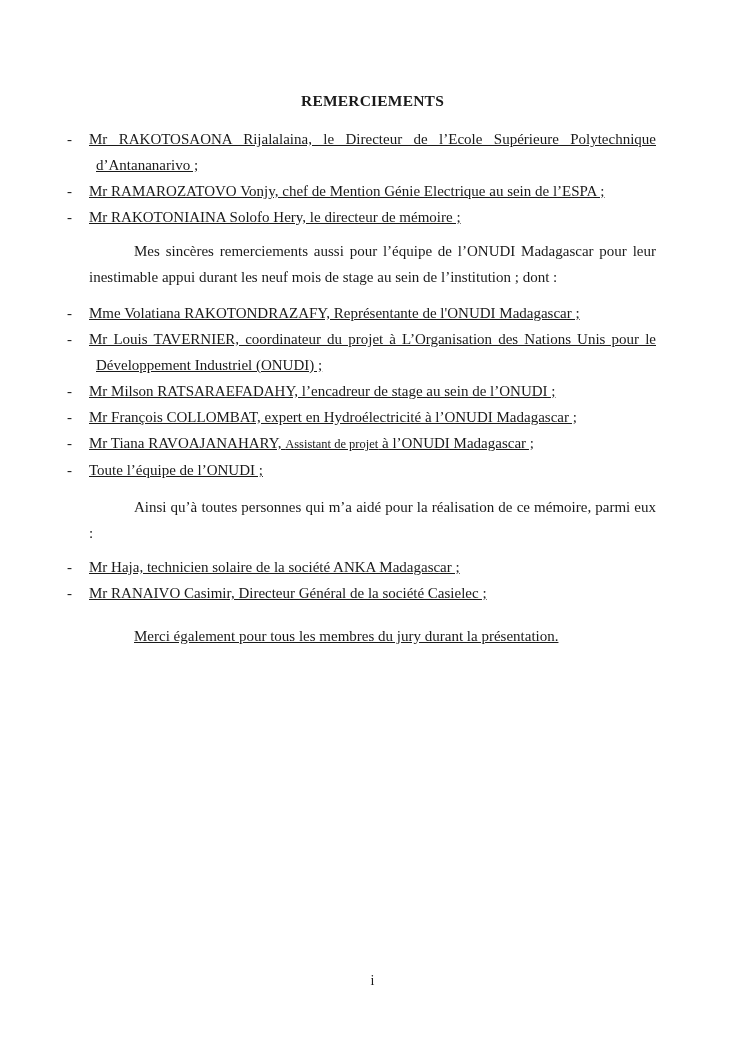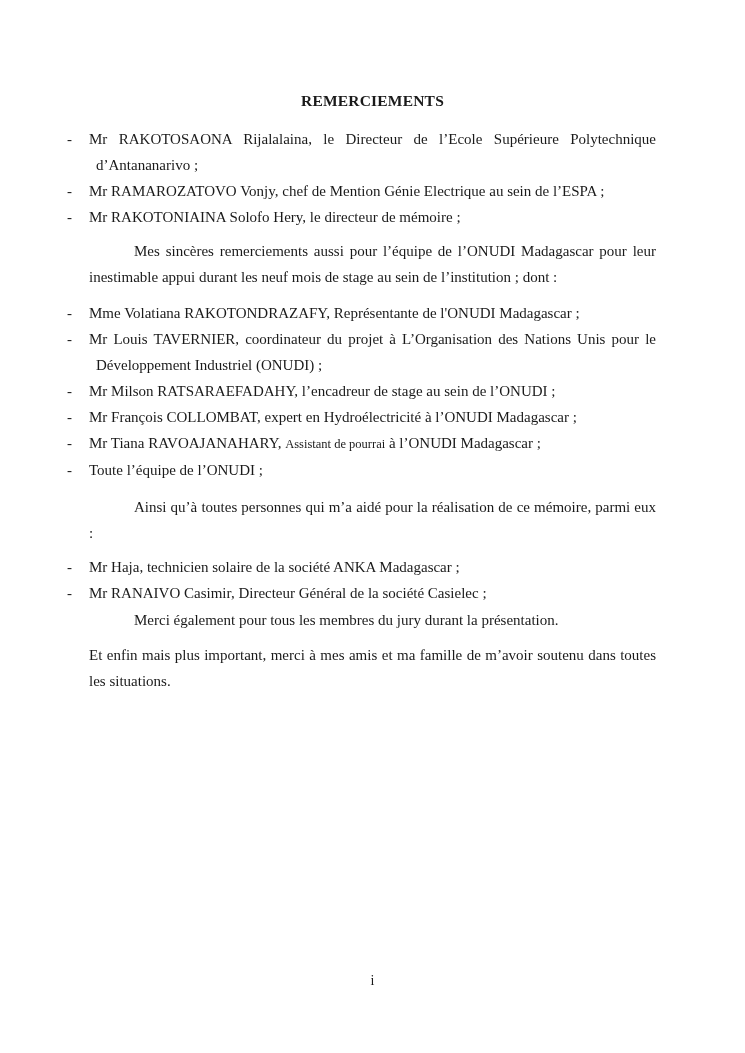--- a/index.html
+++ b/index.html
@@ -29,41 +29,42 @@
   .para {
     font-size: 15px;
     line-height: 26px;
     text-align: justify;
   }
   .indent { text-indent: 45px; }
   .p1 { margin-top: 1px; }
   .p2 { margin-top: 9px; }
   .p3 { margin-top: 8px; }
   .p4 { margin-top: 11px; }
-  .p5 { margin-top: 1px; }
+  .p5 { margin-top: 17px; text-decoration: underline; }
   .p6 { margin-top: 9px; }
   .list-1 { margin-top: 12px; }
   .list-2 { margin-top: 10px; }
   .list-3 { margin-top: 8px; }
   .list-item {
     position: relative;
     font-size: 15px;
     line-height: 26px;
     text-align: justify;
   }
   .dash {
     position: absolute;
     left: -22px;
     top: 0;
     font-size: 15px;
     line-height: 26px;
   }
   .li-text {
     padding-left: 7px;
     text-indent: -7px;
+    text-decoration: underline;
   }
   .small-inline { font-size: 12.5px; }
   .page-number {
     position: absolute;
     left: 0;
     right: 0;
     top: 968px;
     text-align: center;
     font-size: 14px;
     line-height: 26px;
@@ -107,21 +108,21 @@
     <div class="list-item">
       <span class="dash">-</span>
       <div class="li-text">Mr Milson RATSARAEFADAHY, l’encadreur de stage au sein de l’ONUDI ;</div>
     </div>
     <div class="list-item">
       <span class="dash">-</span>
       <div class="li-text">Mr François COLLOMBAT, expert en Hydroélectricité à l’ONUDI Madagascar ;</div>
     </div>
     <div class="list-item">
       <span class="dash">-</span>
-      <div class="li-text"><span>Mr Tiana RAVOAJANAHARY, </span><span class="small-inline">Assistant de pourrai</span><span> à l’ONUDI Madagascar ;</span></div>
+      <div class="li-text"><span>Mr Tiana RAVOAJANAHARY, </span><span class="small-inline">Assistant de projet</span><span> à l’ONUDI Madagascar ;</span></div>
     </div>
     <div class="list-item">
       <span class="dash">-</span>
       <div class="li-text">Toute l’équipe de l’ONUDI ;</div>
     </div>
   </div>
 
   <p class="para indent p4">Ainsi qu’à toutes personnes qui m’a aidé pour la réalisation de ce mémoire, parmi eux :</p>
 
   <div class="list list-3">
@@ -130,17 +131,16 @@
       <div class="li-text">Mr Haja, technicien solaire de la société ANKA Madagascar ;</div>
     </div>
     <div class="list-item">
       <span class="dash">-</span>
       <div class="li-text">Mr RANAIVO Casimir, Directeur Général de la société Casielec ;</div>
     </div>
   </div>
 
   <p class="para indent p5">Merci également pour tous les membres du jury durant la présentation.</p>
 
-  <p class="para p6">Et enfin mais plus important, merci à mes amis et ma famille de m’avoir soutenu dans toutes les situations.</p>
 
   <div class="page-number">i</div>
 
 </div>
 
 </body></html>

